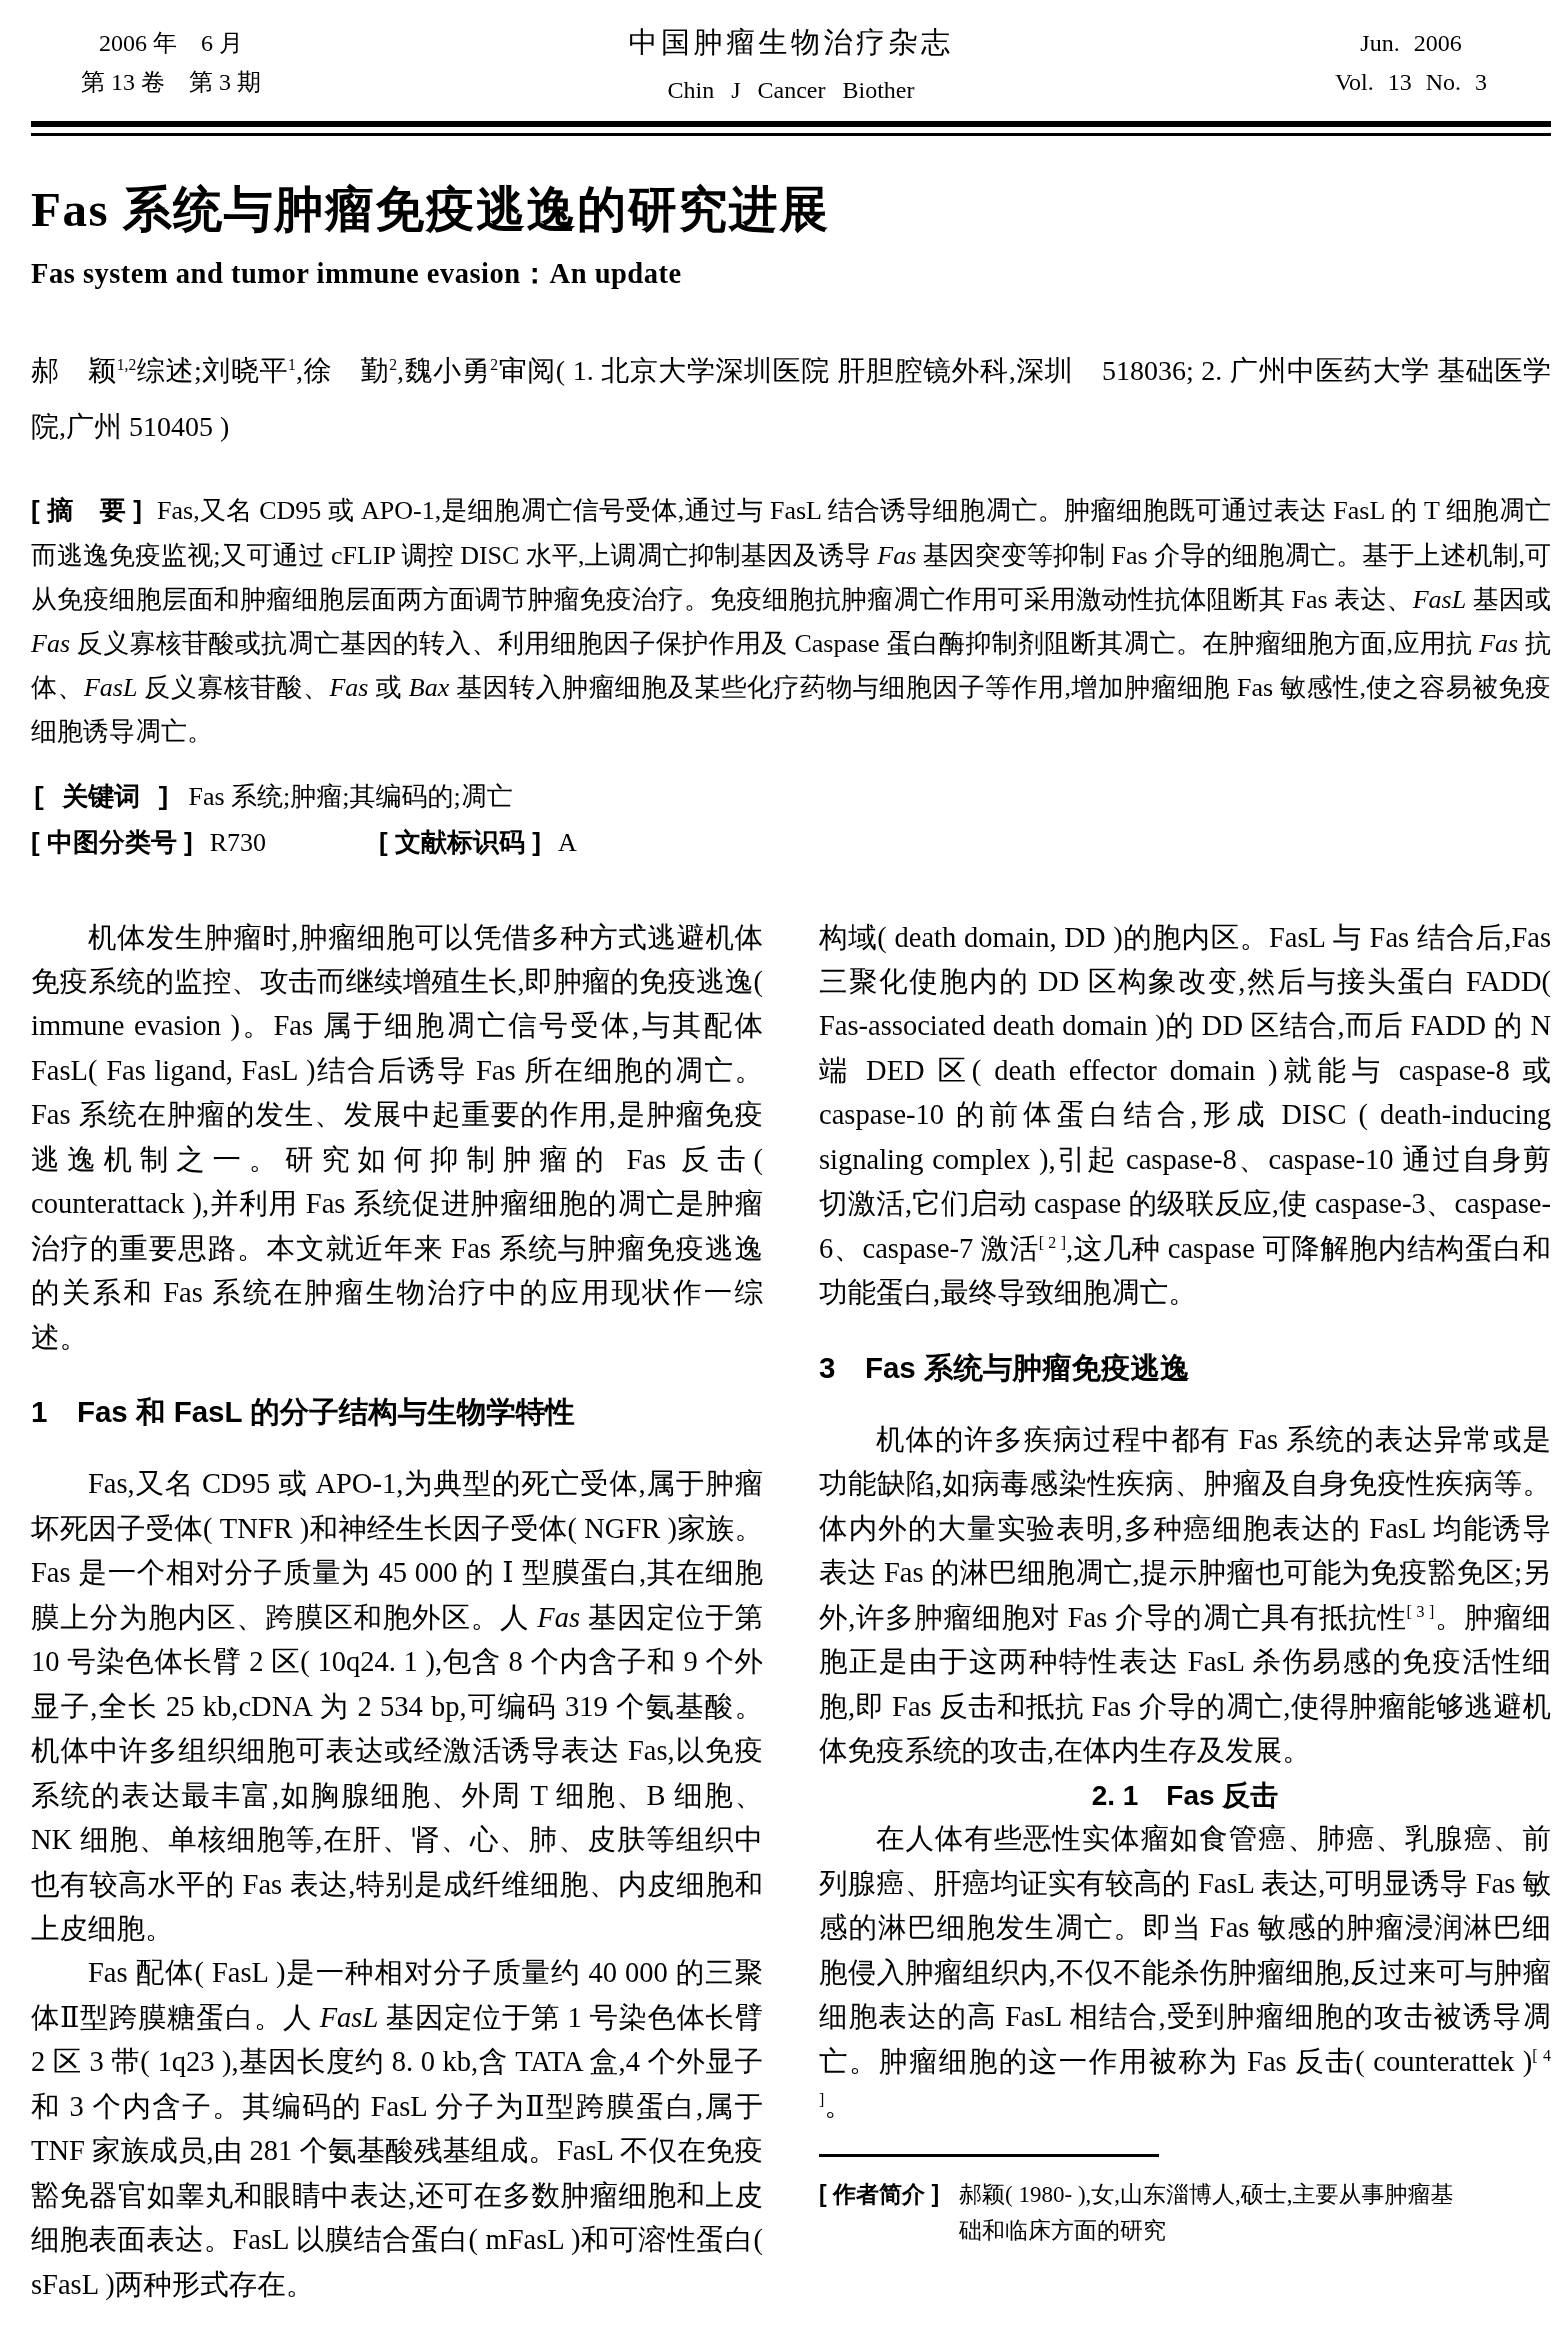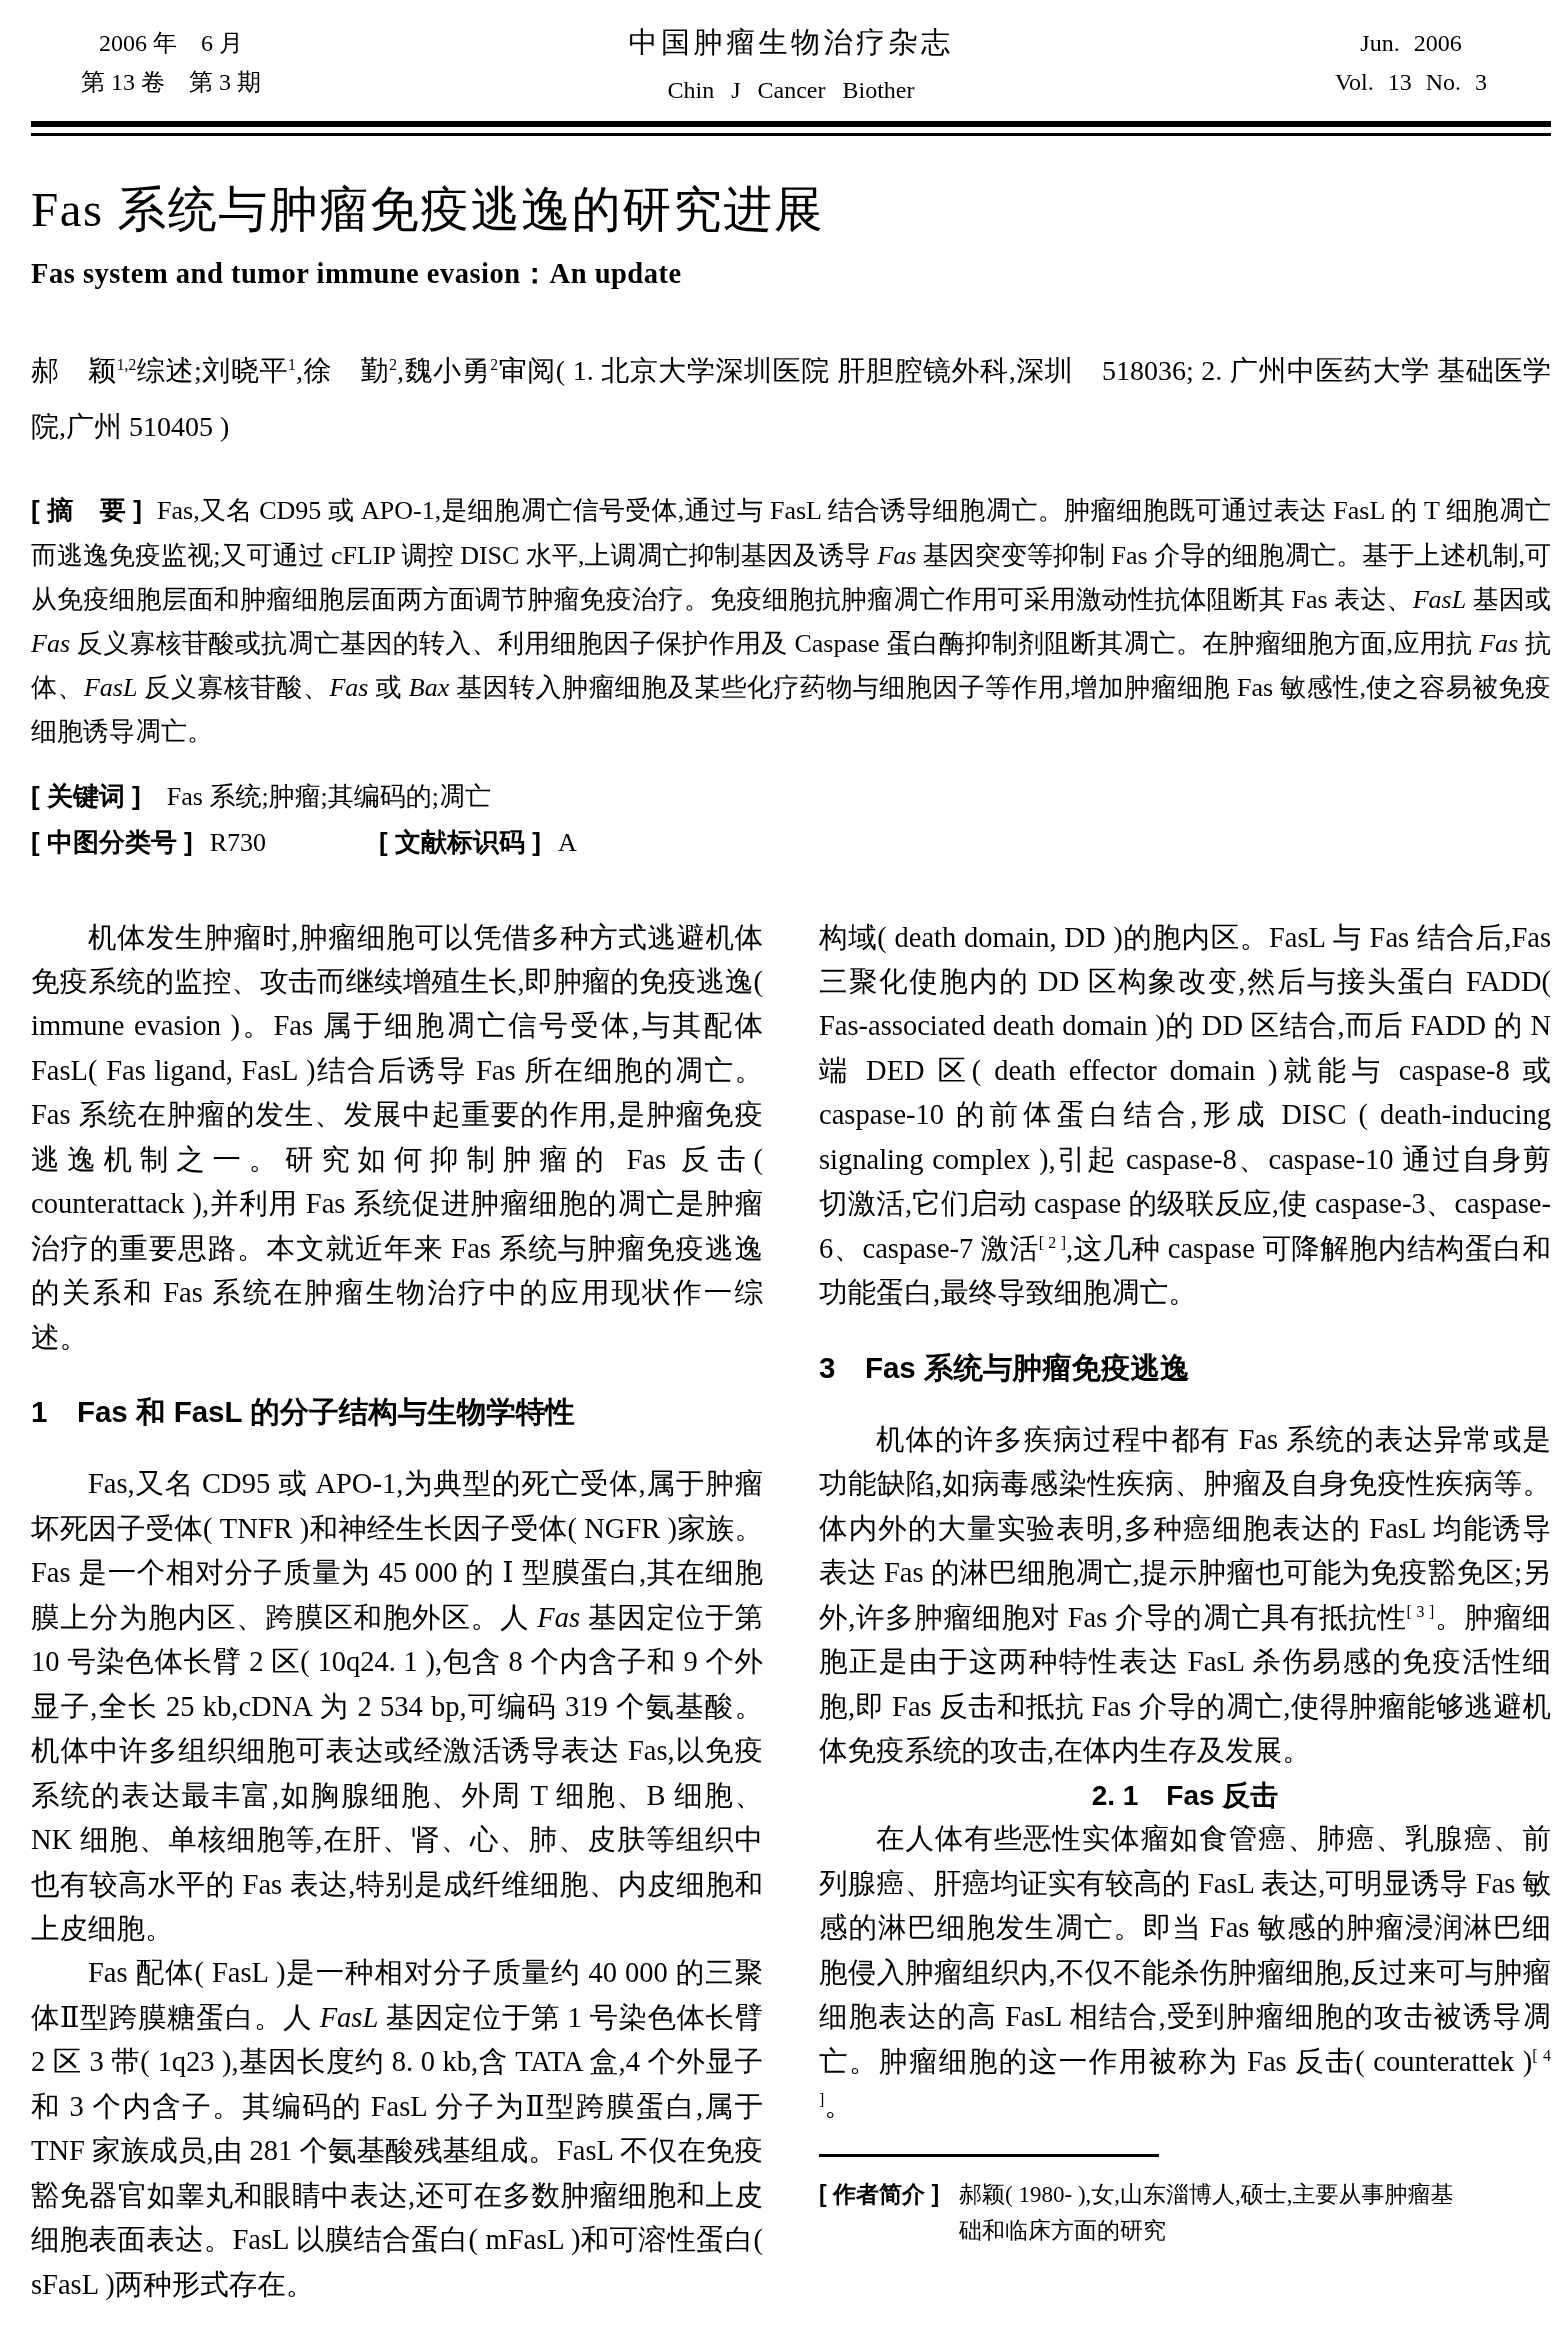--- a/index.html
+++ b/index.html
@@ -23,30 +23,30 @@
   
   .rule{margin-top:11px;}
   .rule .thick{height:6.5px;background:#000;}
   .rule .thin{height:3.5px;background:#000;margin-top:5.5px;}
   
   .meta{margin-top:50px;display:flex;justify-content:space-between;align-items:baseline;font-size:25px;}
   .lbl{font-family:"Liberation Sans","DejaVu Sans",sans-serif;font-weight:bold;}
   .meta .lbl{margin-right:13px;}
   .col-tag{font-size:37px;font-weight:bold;font-style:italic;letter-spacing:11px;margin-right:5px;font-family:"Liberation Serif","DejaVu Serif",serif;}
   
-  .title-cn{margin-top:46px;font-size:49px;font-weight:normal;letter-spacing:1.5px;line-height:1.15;}
+  .title-cn{margin-top:46px;font-size:49px;font-weight:bold;letter-spacing:1.5px;line-height:1.15;}
   .title-en{margin-top:17px;font-size:28.5px;font-weight:bold;letter-spacing:0.5px;}
   
   .authors{margin-top:50px;font-size:28px;line-height:2.0;text-align:justify;}
   sup{font-size:0.56em;line-height:0;}
   
   .abstract{margin-top:33px;font-size:26px;line-height:1.7;text-align:justify;}
   .abstract .lbl{margin-right:15px;}
   .kwline{margin-top:24px;font-size:26px;}
-  .kwline .lbl{margin-right:26px;}
+  .kwline .lbl{margin-right:17px;font-family:Liberation Mono, monospace;}
   .clsline{margin-top:11px;font-size:26px;}
   .clsline .lbl{margin-right:17px;}
   .clsline .gap{display:inline-block;width:113px;}
   
   .cols{margin-top:56px;display:flex;gap:56px;align-items:stretch;}
   .col{flex:1 1 0;min-width:0;display:flex;flex-direction:column;}
   .col p{margin:0;font-size:28.5px;line-height:1.56;text-align:justify;}
   .col p.ind{text-indent:2em;}
   .h-sec{font-family:"Liberation Sans","DejaVu Sans",sans-serif;font-weight:bold;font-size:29.5px;margin:34px 0 33px 0;line-height:1.2;}
   .h-sub{font-family:"Liberation Sans","DejaVu Sans",sans-serif;font-weight:bold;font-size:28px;margin:0;line-height:1.56;text-align:center;}

